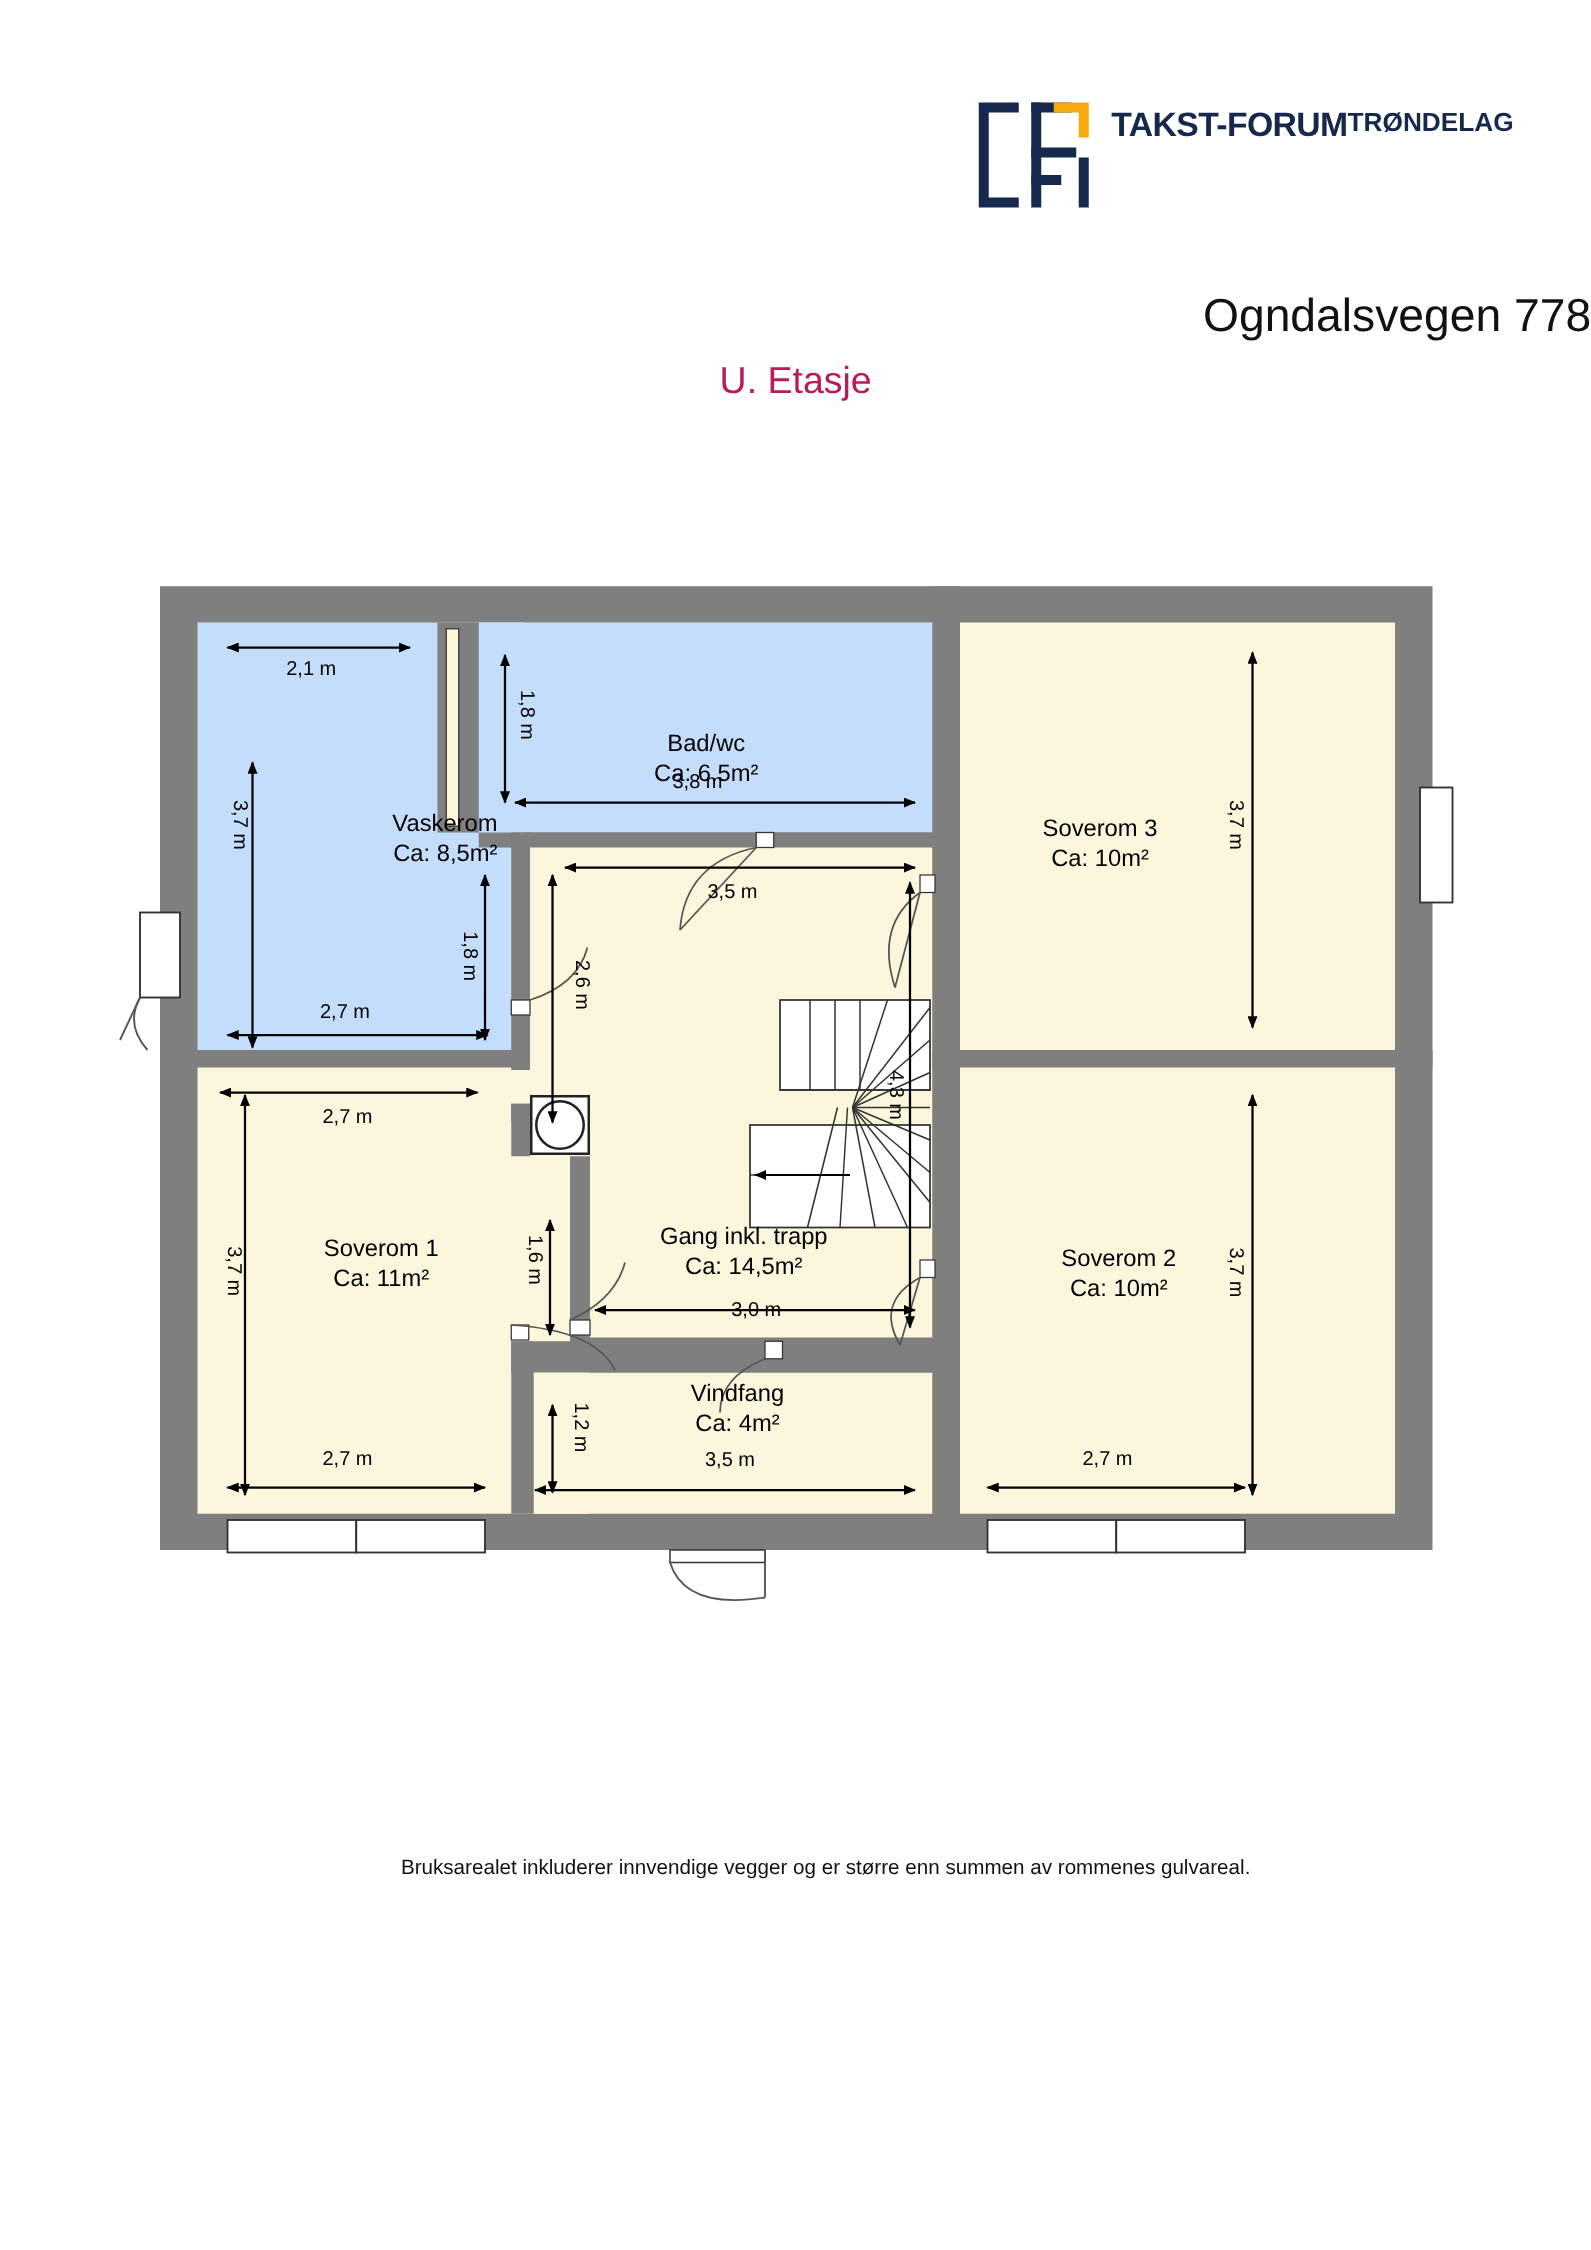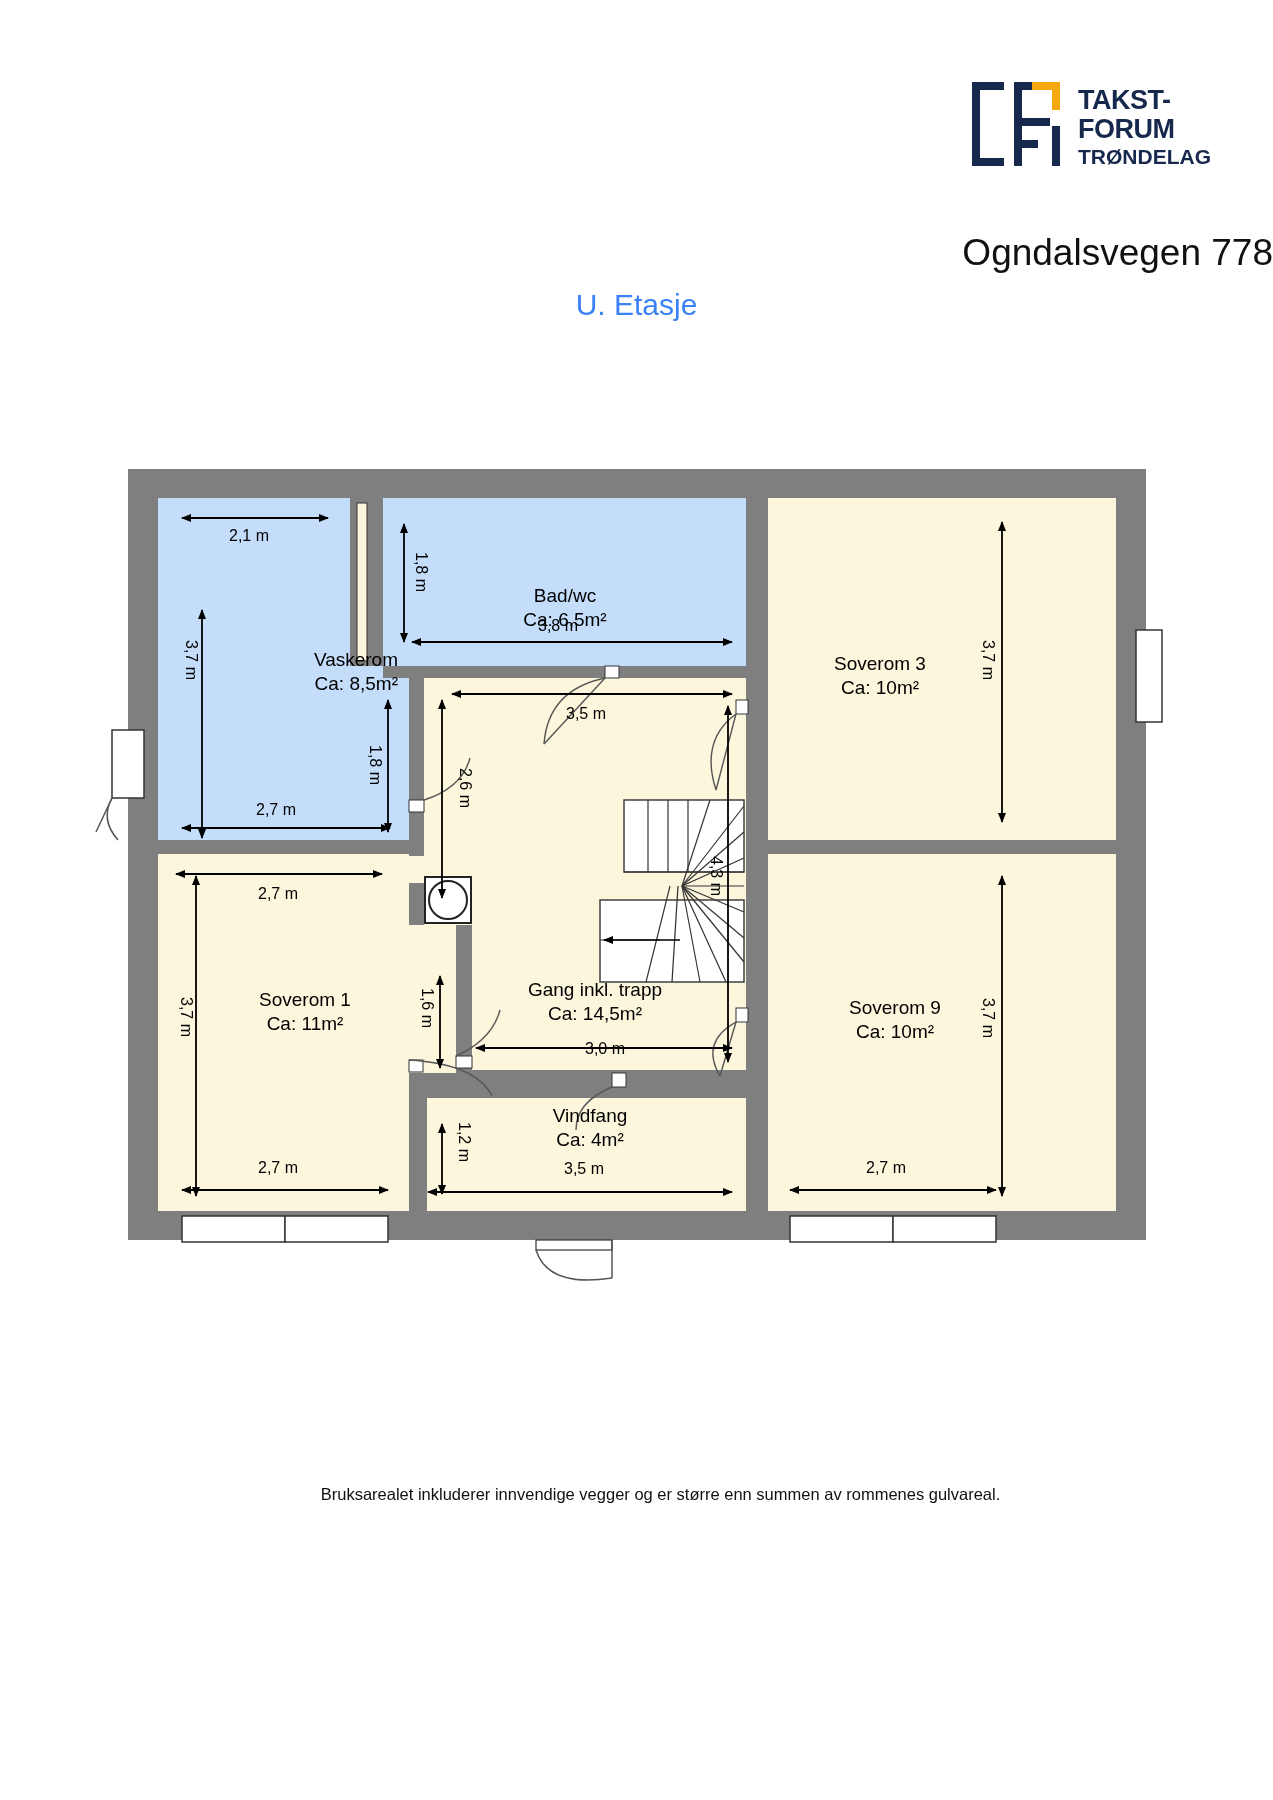--- a/index.html
+++ b/index.html
@@ -25,21 +25,21 @@
     align-items: flex-start;
     gap: 16px;
   }
   #logo-mark {
     width: 92px;
     height: 92px;
     position: relative;
   }
   #logo-text {
     display: flex;
-    flex-direction: column;
+    flex-direction: row;
     justify-content: flex-end;
     padding-top: 8px;
   }
   .logo-line {
     color: #16294d;
     font-weight: bold;
     font-size: 27px;
     line-height: 29px;
     letter-spacing: -0.5px;
     white-space: nowrap;
@@ -60,21 +60,21 @@
     font-size: 37px;
     color: #111;
   }
   #title-sub {
     position: absolute;
     top: 288px;
     left: 0;
     width: 1273px;
     text-align: center;
     font-size: 30px;
-    color: #3b82f6;
+    color: #be185d;
   }
 
   
   #plan {
     position: absolute;
     left: 0;
     top: 0;
     width: 1273px;
     height: 1800px;
   }
@@ -335,21 +335,21 @@
   <span class="rl-name">Soverom 1</span>
   <span class="rl-area">Ca: 11m²</span>
 </div>
 
 <div class="room-label" style="left:485px; top:978px; width:220px;">
   <span class="rl-name">Gang inkl. trapp</span>
   <span class="rl-area">Ca: 14,5m²</span>
 </div>
 
 <div class="room-label" style="left:785px; top:996px; width:220px;">
-  <span class="rl-name">Soverom 9</span>
+  <span class="rl-name">Soverom 2</span>
   <span class="rl-area">Ca: 10m²</span>
 </div>
 
 <div class="room-label" style="left:480px; top:1104px; width:220px;">
   <span class="rl-name">Vindfang</span>
   <span class="rl-area">Ca: 4m²</span>
 </div>
 
 <span class="dim" style="left:229px; top:527px;">2,1 m</span>
 <span class="dim vert" style="left:182px; top:640px;">3,7 m</span>

